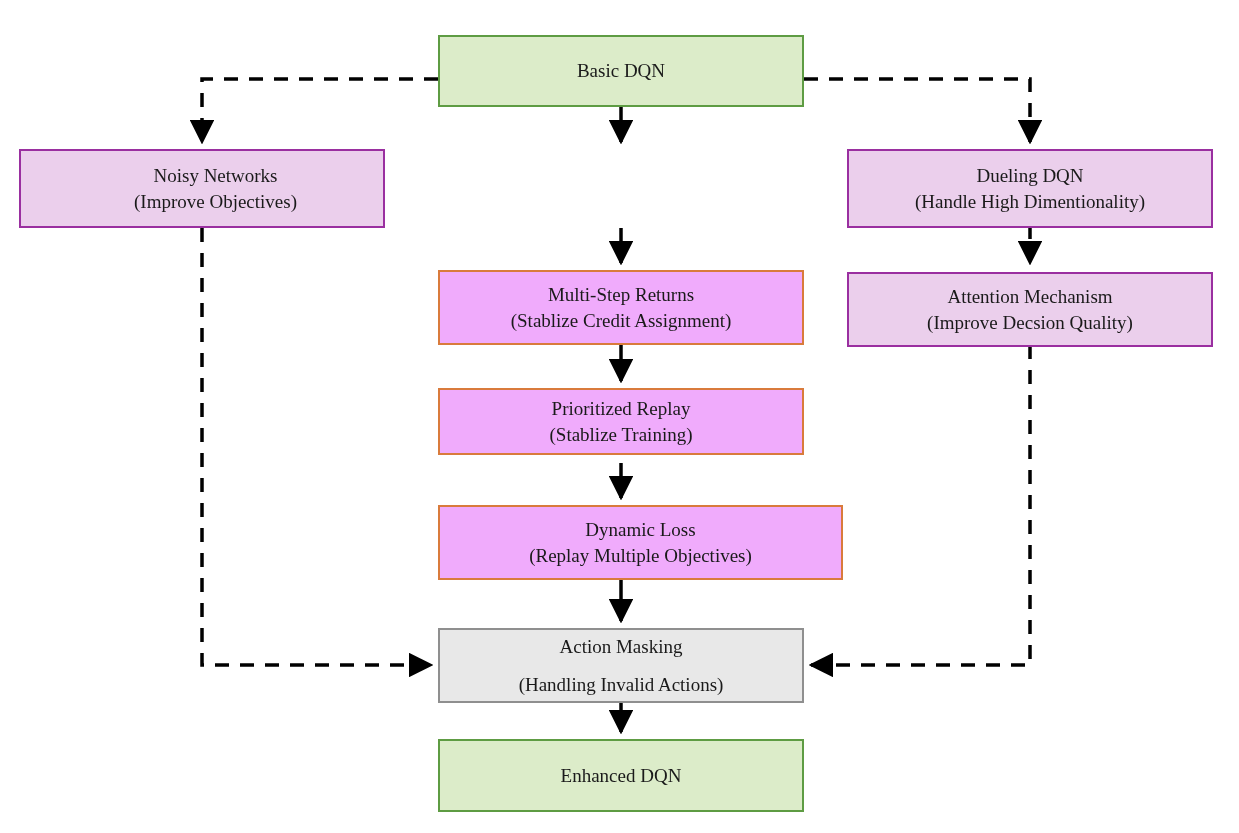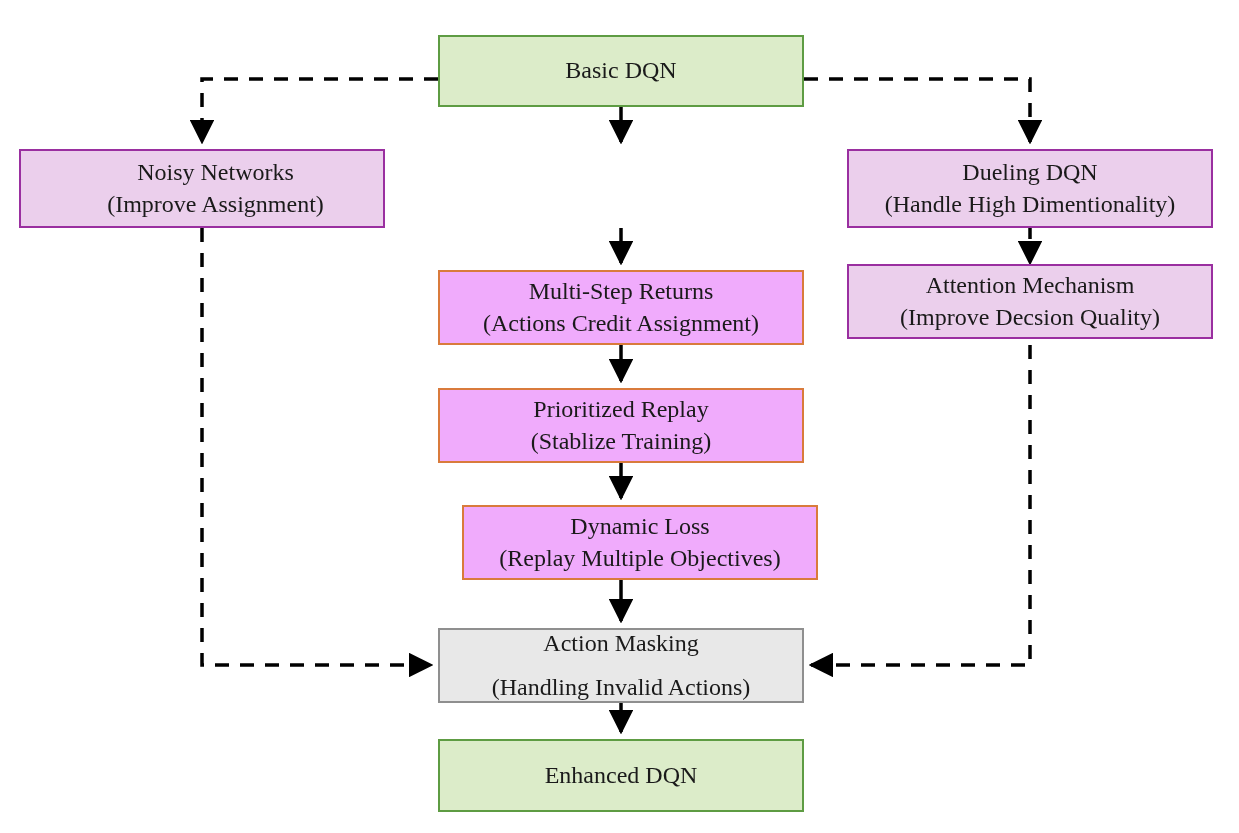--- a/index.html
+++ b/index.html
@@ -30,21 +30,21 @@
     position: absolute;
     box-sizing: border-box;
     border-width: 2px;
     border-style: solid;
     display: flex;
     flex-direction: column;
     align-items: center;
     justify-content: center;
     text-align: center;
     line-height: 1.32;
-    font-size: 24px;
+    font-size: 19px;
     z-index: 2;
   }
   .node .line1, .node .line2 {
     display: block;
     white-space: nowrap;
   }
   .node .line2:empty { display: none; }
 
   
   .fill-green  { background: #dcecc9; border-color: #5e9c43; }
@@ -109,45 +109,45 @@
     </g>
   </svg>
 
   <div class="node fill-green" style="left: 438px; top: 35px; width: 366px; height: 72px;">
     <span class="line1">Basic DQN</span>
 
   </div>
 
   <div class="node fill-purple" style="left: 19px; top: 149px; width: 366px; height: 79px; padding-left: 27px;">
     <span class="line1">Noisy Networks</span>
-    <span class="line2">(Improve Assignment)</span>
+    <span class="line2">(Improve Objectives)</span>
   </div>
 
 
   <div class="node fill-purple" style="left: 847px; top: 149px; width: 366px; height: 79px;">
     <span class="line1">Dueling DQN</span>
     <span class="line2">(Handle High Dimentionality)</span>
   </div>
 
   <div class="node fill-orange" style="left: 438px; top: 270px; width: 366px; height: 75px;">
     <span class="line1">Multi-Step Returns</span>
-    <span class="line2">(Actions Credit Assignment)</span>
+    <span class="line2">(Stablize Credit Assignment)</span>
   </div>
 
-  <div class="node fill-purple" style="left: 847px; top: 264px; width: 366px; height: 75px;">
+  <div class="node fill-purple" style="left: 847px; top: 272px; width: 366px; height: 75px;">
     <span class="line1">Attention Mechanism</span>
     <span class="line2">(Improve Decsion Quality)</span>
   </div>
 
-  <div class="node fill-orange" style="left: 438px; top: 388px; width: 366px; height: 75px;">
+  <div class="node fill-orange" style="left: 438px; top: 388px; width: 366px; height: 67px;">
     <span class="line1">Prioritized Replay</span>
     <span class="line2">(Stablize Training)</span>
   </div>
 
-  <div class="node fill-orange" style="left: 462px; top: 505px; width: 356px; height: 75px;">
+  <div class="node fill-orange" style="left: 438px; top: 505px; width: 405px; height: 75px;">
     <span class="line1">Dynamic Loss</span>
     <span class="line2">(Replay Multiple Objectives)</span>
   </div>
 
   <div class="node fill-gray" style="left: 438px; top: 628px; width: 366px; height: 75px;">
     <span class="line1">Action Masking</span>
     <span class="line2">(Handling Invalid Actions)</span>
   </div>
 
   <div class="node fill-green" style="left: 438px; top: 739px; width: 366px; height: 73px;">

